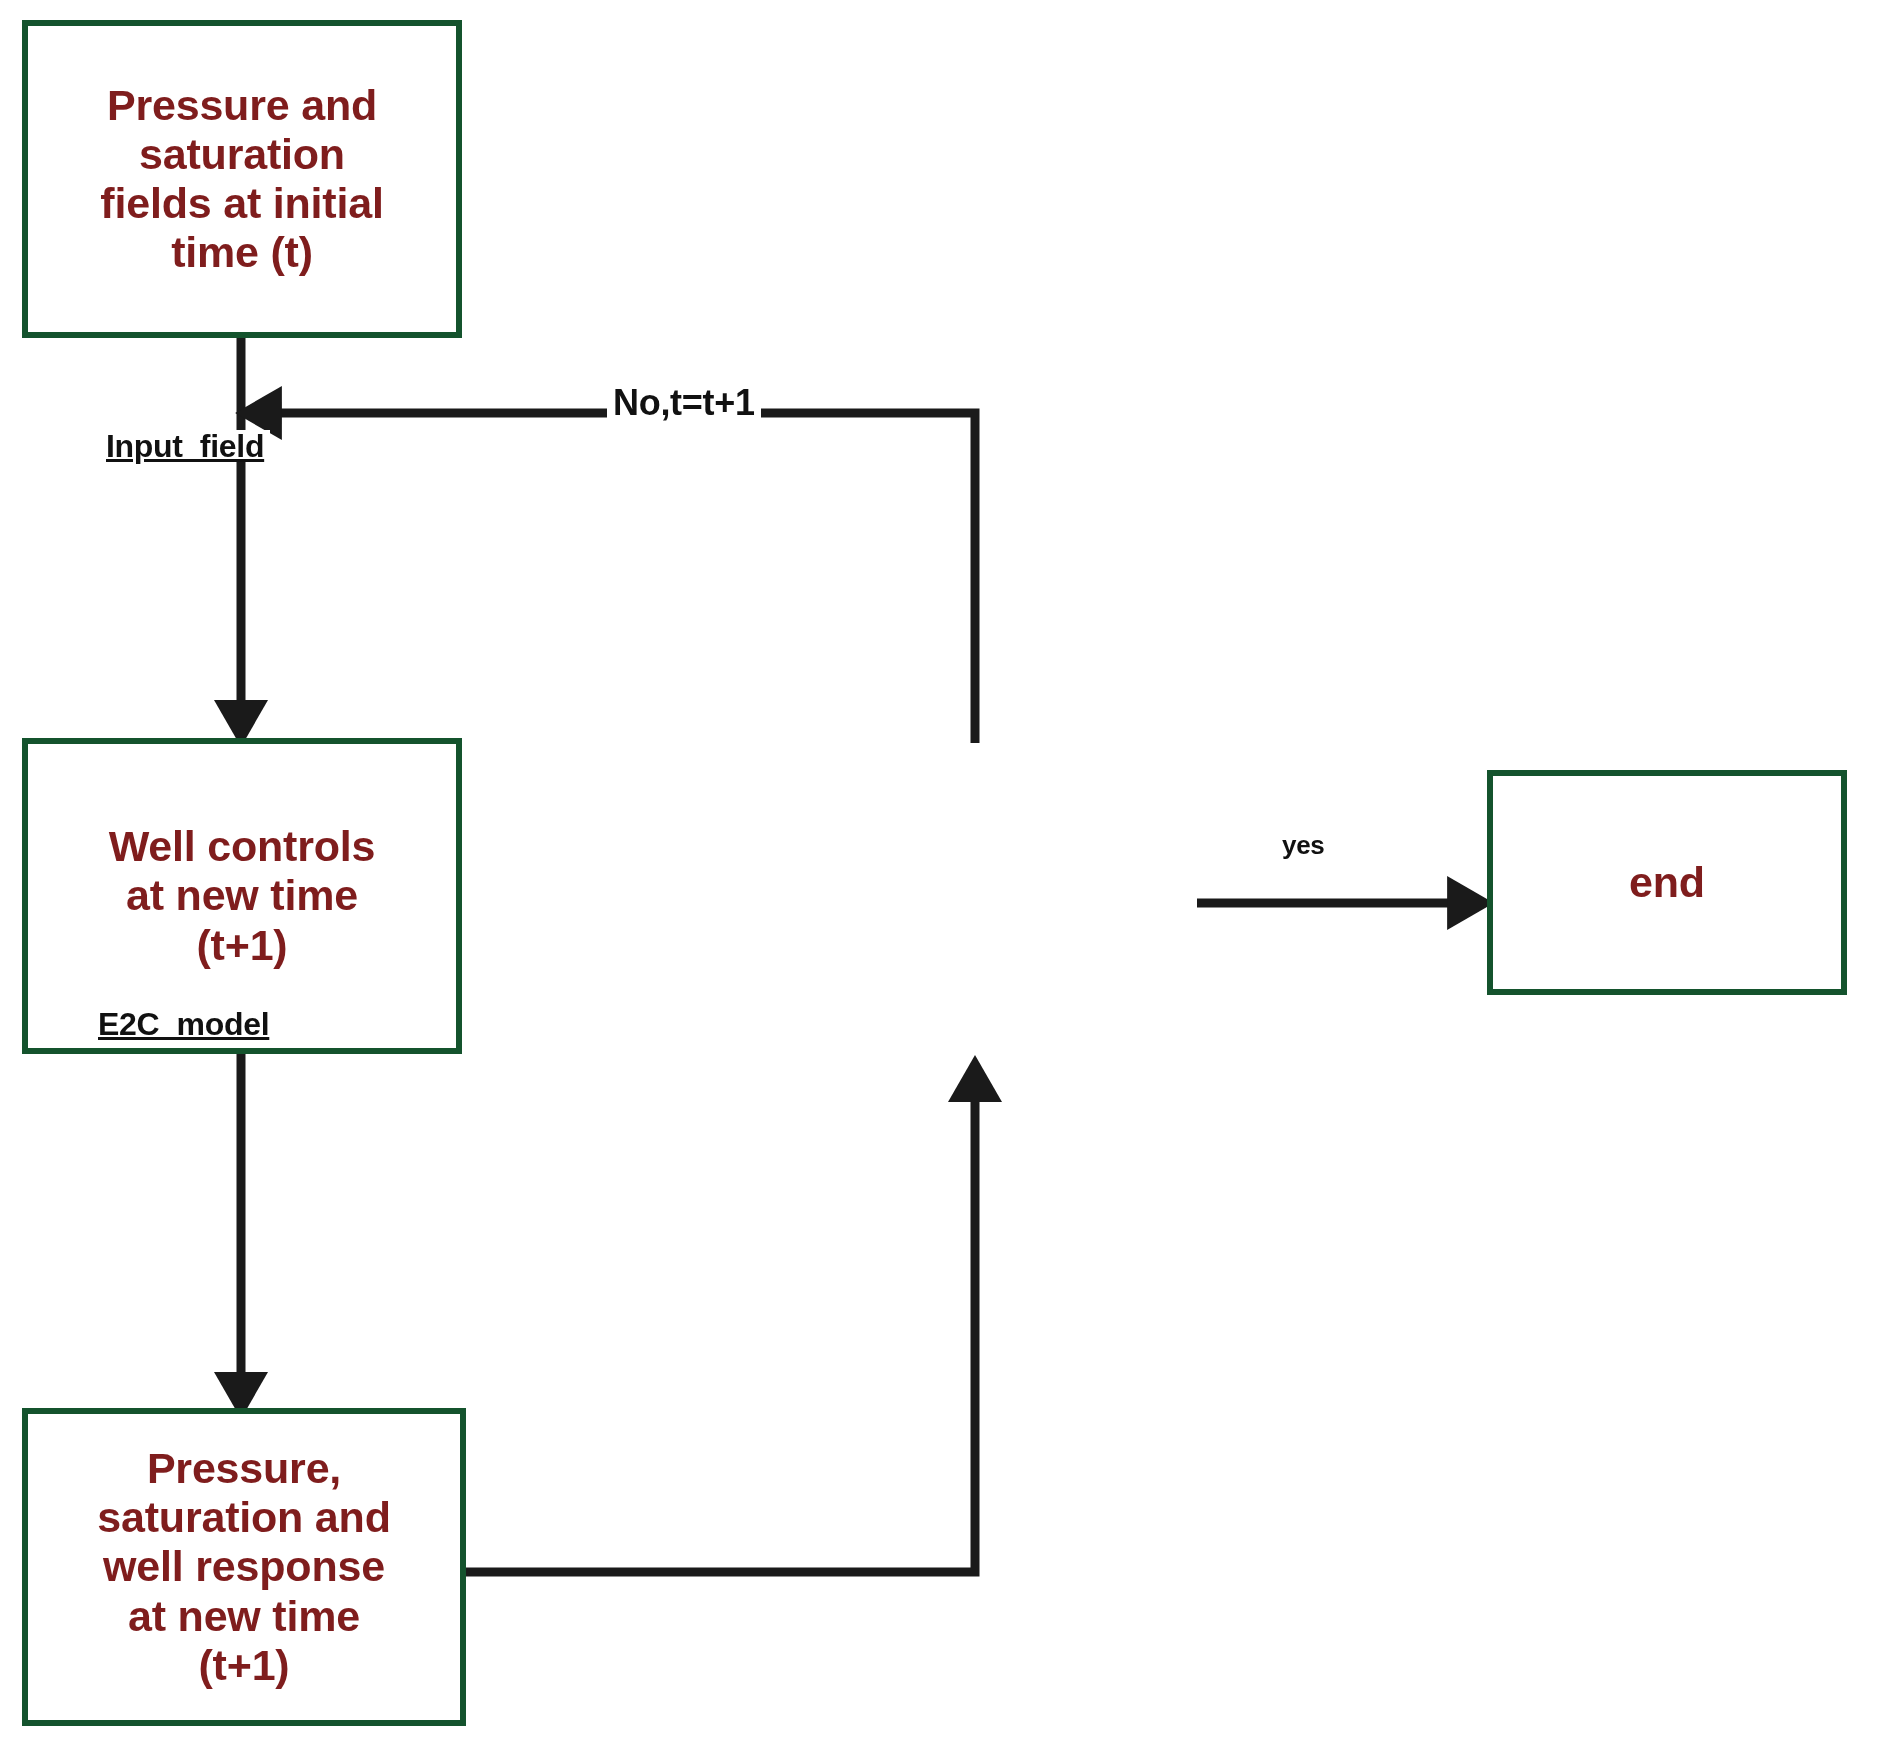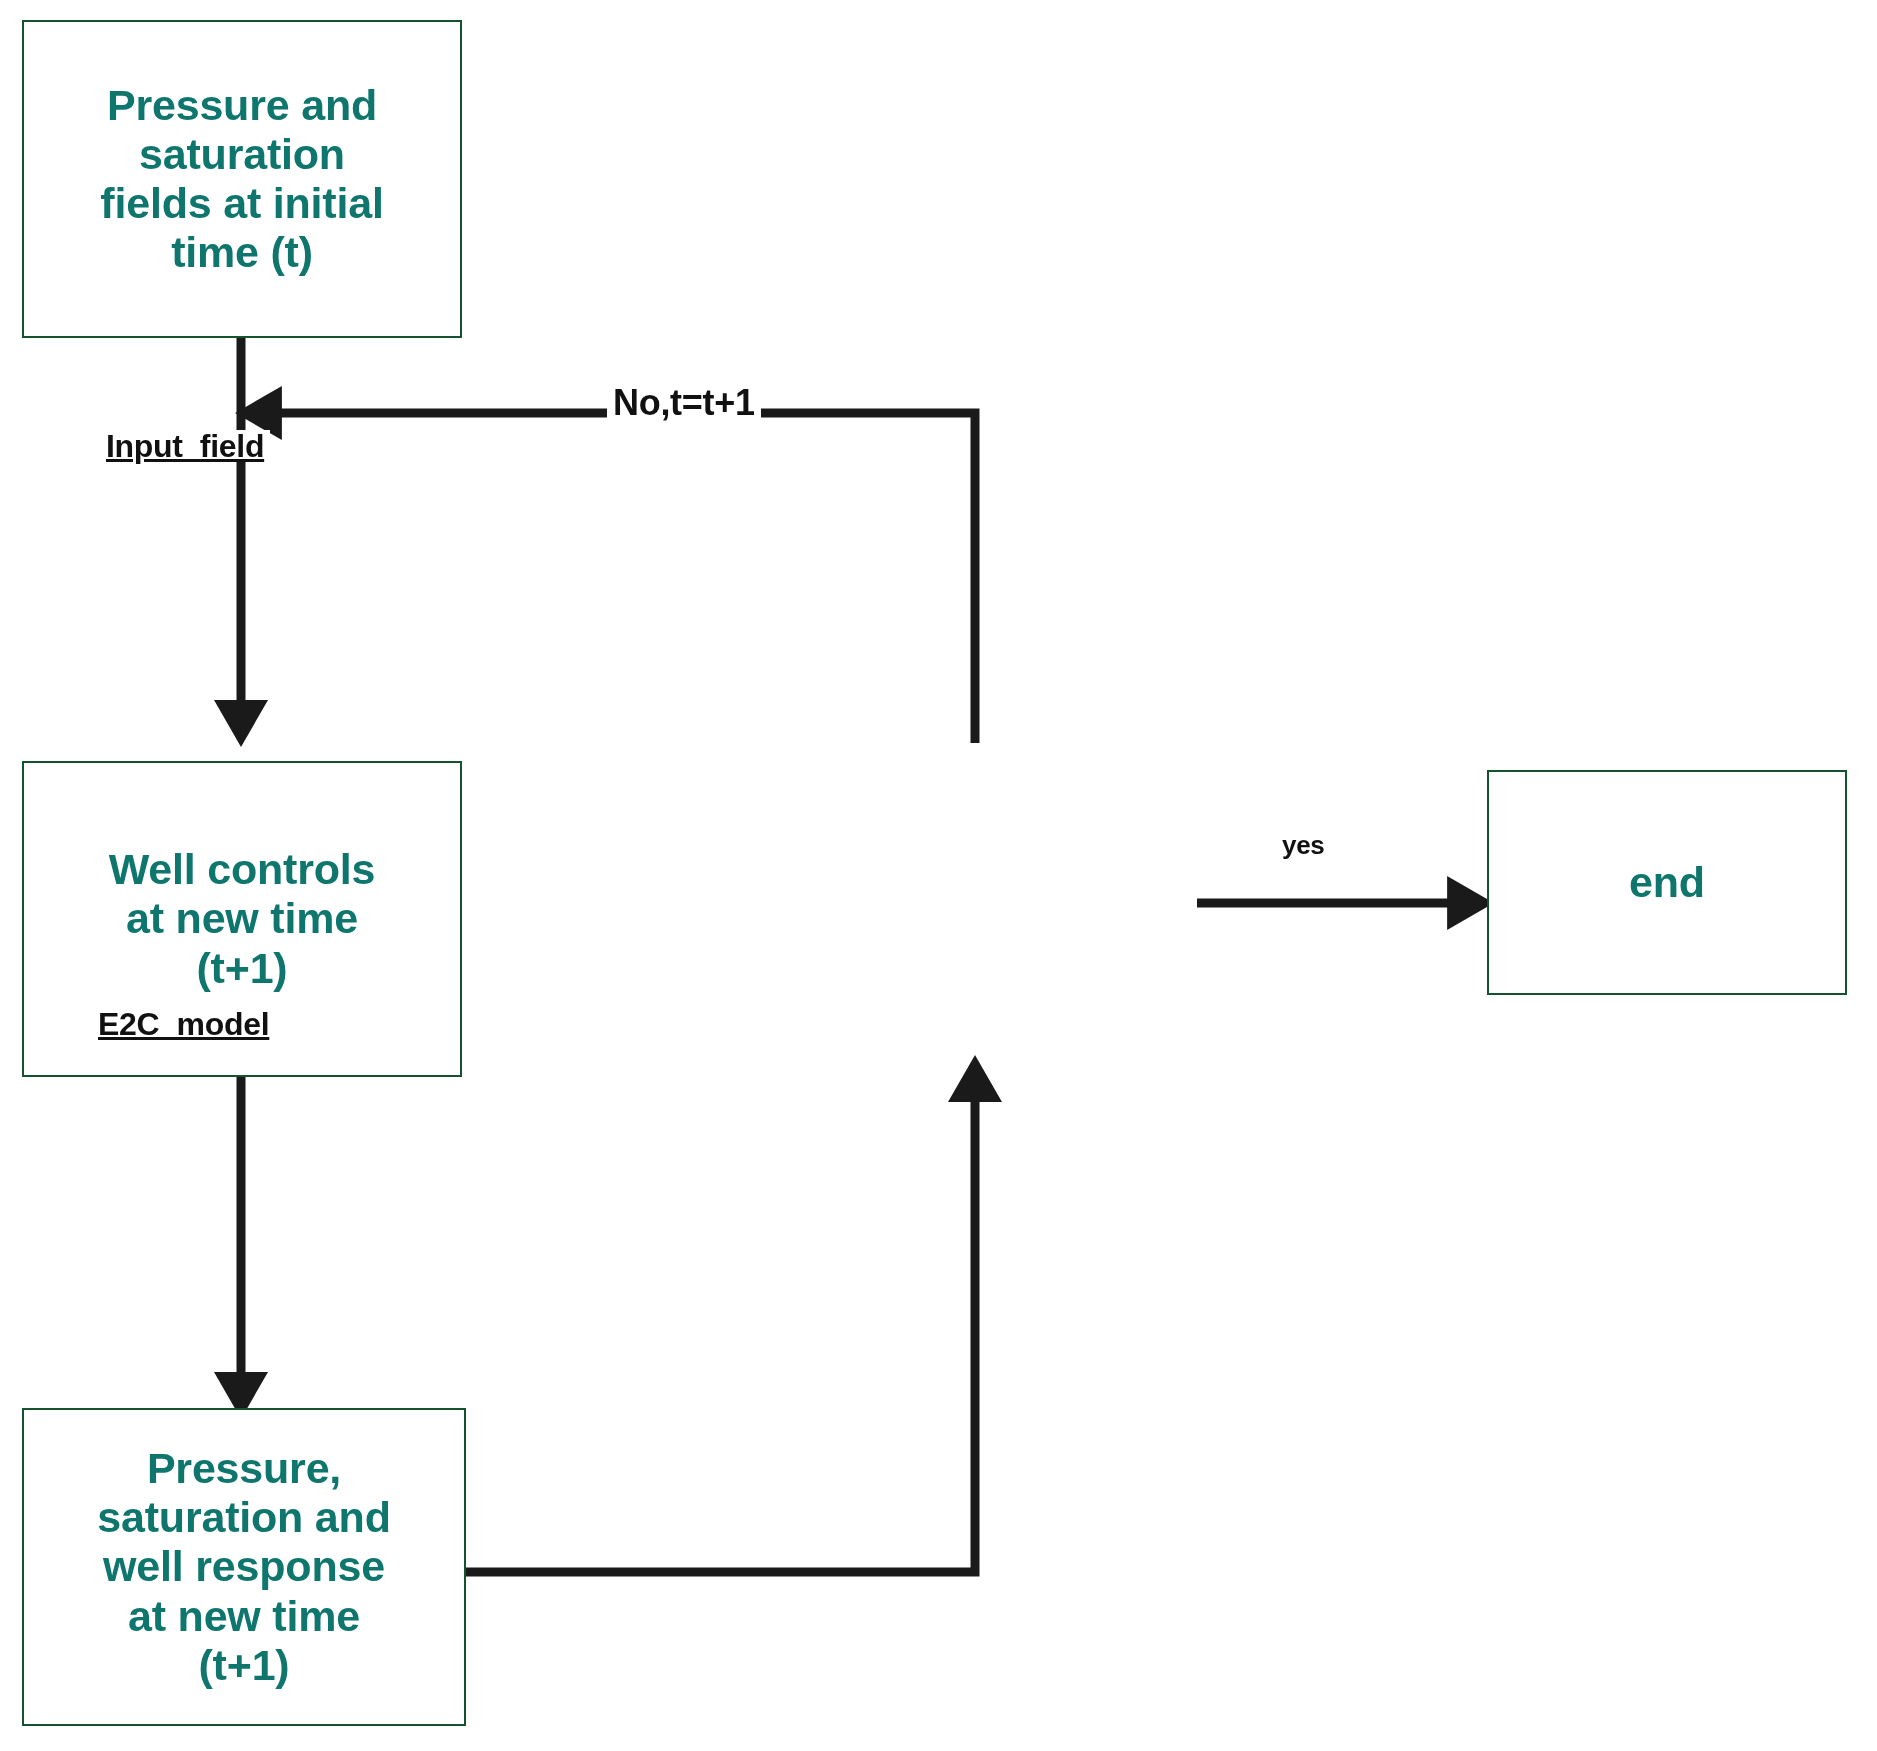--- a/index.html
+++ b/index.html
@@ -13,34 +13,34 @@
   #canvas {
     position: relative;
     width: 1877px;
     height: 1751px;
     background: #ffffff;
     overflow: hidden;
   }
   .node {
     position: absolute;
     box-sizing: border-box;
-    border: 2px solid #14532d;
+    border: 6px solid #14532d;
     background: #ffffff;
     display: flex;
     align-items: center;
     justify-content: center;
     text-align: center;
     font-weight: bold;
-    color: #0f766e;
+    color: #7f1d1d;
     line-height: 1.14;
     white-space: pre-line;
     letter-spacing: -0.2px;
   }
   #box-initial  { left: 22px;   top: 20px;   width: 440px; height: 318px; font-size: 43px; }
-  #box-controls { left: 22px;   top: 738px;  width: 440px; height: 316px; font-size: 43px; margin-top: 23px; }
+  #box-controls { left: 22px;   top: 738px;  width: 440px; height: 316px; font-size: 43px; }
   #box-response { left: 22px;   top: 1408px; width: 444px; height: 318px; font-size: 43px; }
   #box-end      { left: 1487px; top: 770px;  width: 360px; height: 225px; font-size: 43px; }
 
   .diamond-wrap {
     position: absolute;
     left: 753px;
     top: 743px;
     width: 444px;
     height: 320px;
   }

